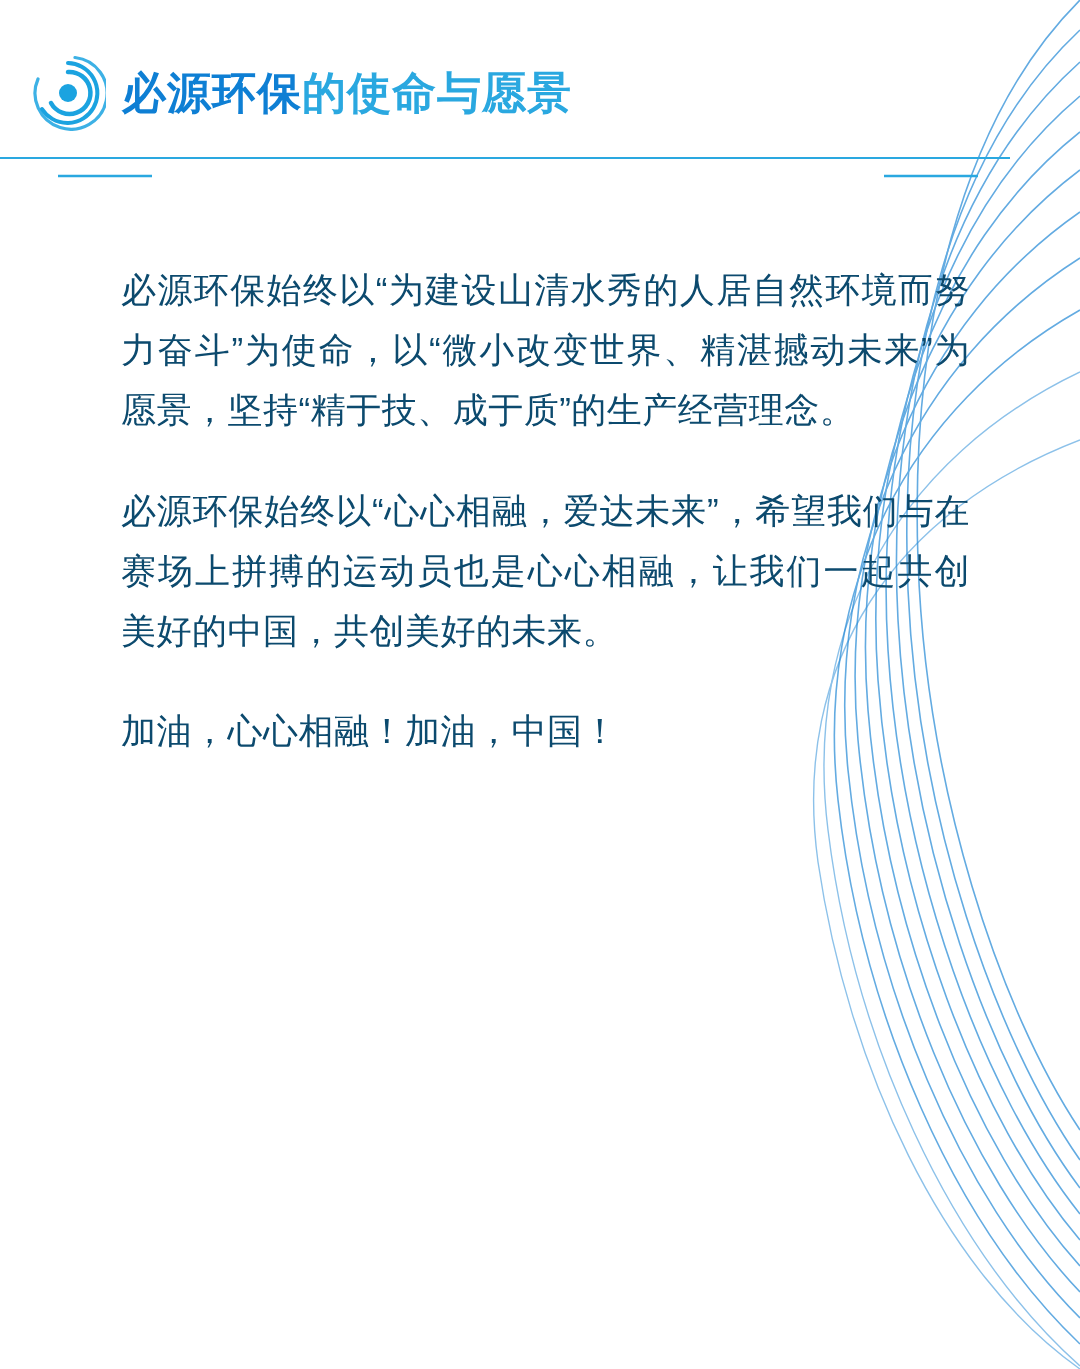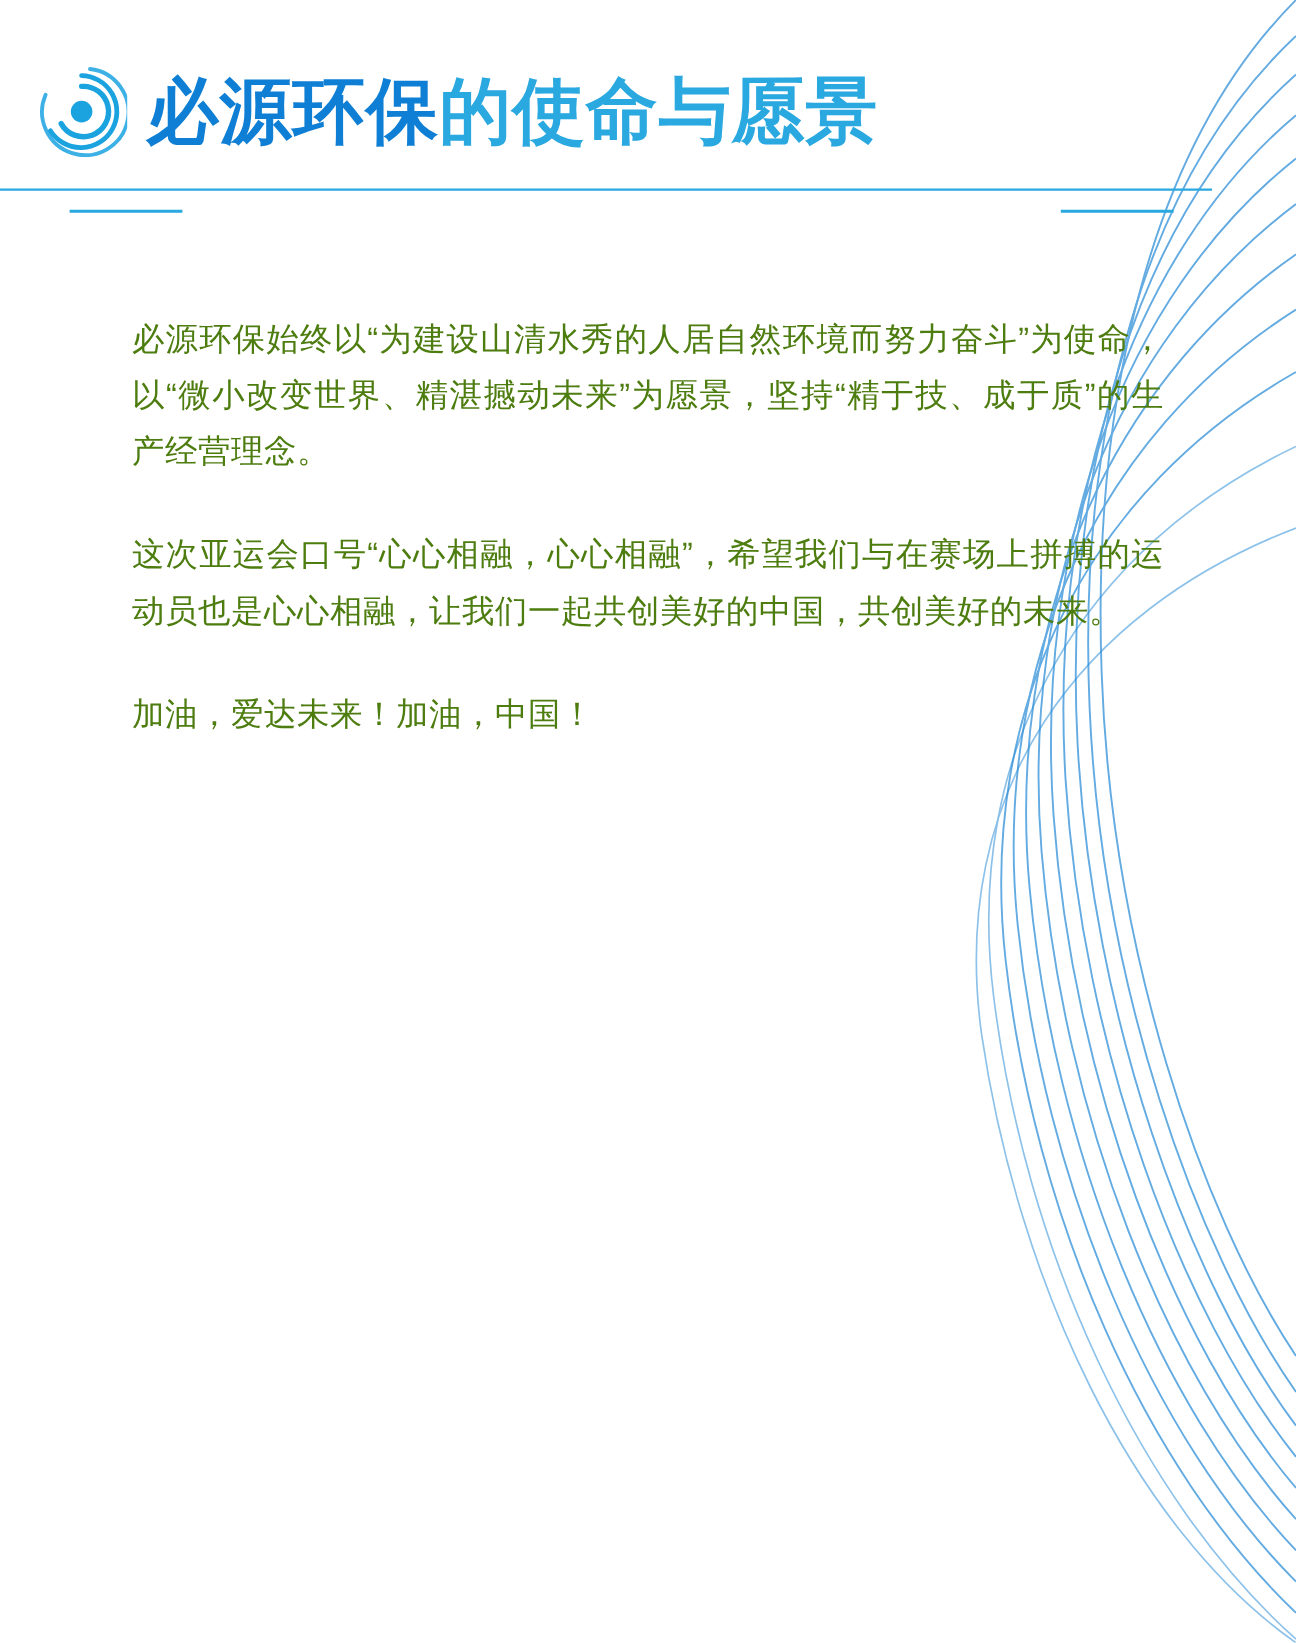--- a/index.html
+++ b/index.html
@@ -40,21 +40,21 @@
     padding-left: 30px;
   }
   .logo-mark {
     width: 76px;
     height: 76px;
     flex: 0 0 76px;
     position: relative;
     margin-right: 16px;
   }
   .title {
-    font-size: 60px;
+    font-size: 44px;
     font-weight: bold;
     letter-spacing: 1px;
     line-height: 1.1;
     white-space: nowrap;
   }
   .title .t-strong { color: #0e7fd4; }
   .title .t-light  { color: #2aa8e0; }
 
   .rule-group {
     position: absolute;
@@ -66,25 +66,25 @@
   }
 
   
   .content {
     position: relative;
     z-index: 2;
     padding: 120px 110px 0 110px;
     box-sizing: border-box;
   }
   .para {
-    color: #4d7c0f;
-    font-size: 27px;
+    color: #0c4a6e;
+    font-size: 35px;
     line-height: 1.72;
     letter-spacing: 0.5px;
-    margin: 0 0 40px 0;
+    margin: 0 0 40px 11px;
     text-align: justify;
   }
   .para:last-child { margin-bottom: 0; }
 </style>
 </head>
 <body>
 
 <div class="bg-curves">
   <svg width="420" height="1369" viewBox="0 0 420 1369" fill="none" xmlns="http://www.w3.org/2000/svg">
     <g stroke="#2f8fd8" stroke-width="1.6" fill="none" opacity="0.75">
@@ -124,15 +124,15 @@
 <div class="rule-group">
   <svg width="1080" height="40" viewBox="0 0 1080 40" fill="none" xmlns="http://www.w3.org/2000/svg">
     <line x1="0" y1="6" x2="1010" y2="6" stroke="#2aa8e0" stroke-width="2"></line>
     <line x1="58" y1="24" x2="152" y2="24" stroke="#2aa8e0" stroke-width="2.5"></line>
     <line x1="884" y1="24" x2="978" y2="24" stroke="#2aa8e0" stroke-width="2.5"></line>
   </svg>
 </div>
 
 <div class="content">
   <p class="para">必源环保始终以“为建设山清水秀的人居自然环境而努力奋斗”为使命，以“微小改变世界、精湛撼动未来”为愿景，坚持“精于技、成于质”的生产经营理念。</p>
-  <p class="para">这次亚运会口号“心心相融，心心相融”，希望我们与在赛场上拼搏的运动员也是心心相融，让我们一起共创美好的中国，共创美好的未来。</p>
-  <p class="para">加油，爱达未来！加油，中国！</p>
+  <p class="para">必源环保始终以“心心相融，爱达未来”，希望我们与在赛场上拼搏的运动员也是心心相融，让我们一起共创美好的中国，共创美好的未来。</p>
+  <p class="para">加油，心心相融！加油，中国！</p>
 </div>
 
 </body></html>

